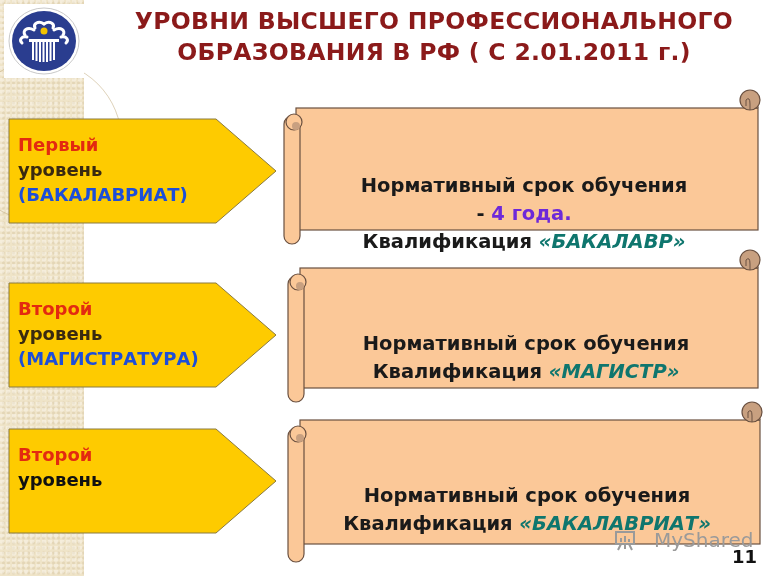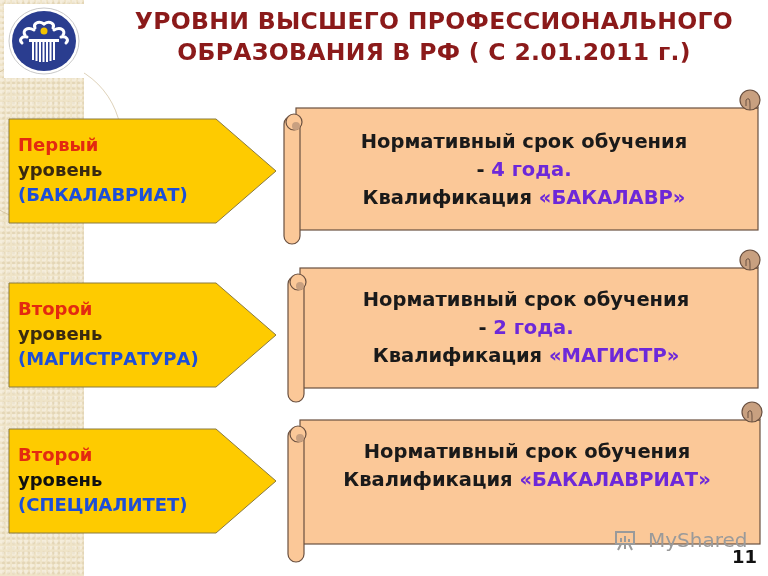--- a/index.html
+++ b/index.html
@@ -12,24 +12,24 @@
   .logo { position:absolute; left:4px; top:4px; width:80px; height:74px; background:#fff; display:flex; align-items:center; justify-content:center; }
   .title { position:absolute; left:100px; top:6px; width:668px; text-align:center; color:#8b1a1a; font-weight:bold; font-size:23.5px; line-height:31px; letter-spacing:0.3px; }
   .arrow { position:absolute; left:8px; width:264px; height:134px; }
   .arrow svg { position:absolute; left:0; top:0; }
   .arrow .txt { position:absolute; left:10px; top:14px; font-weight:bold; font-size:18px; line-height:25px; }
   .arrow .lv1 { color:#e32a10; }
   .arrow .lv2 { color:#3a2a10; }
   .arrow .lv3 { color:#1d4ed8; }
   .scroll { position:absolute; }
   .scroll svg { position:absolute; left:0; top:0; }
-  .scroll .txt { position:absolute; left:0; right:0; text-align:center; font-weight:bold; font-size:19.5px; line-height:28px; color:#1a1a1a; }
+  .scroll .txt { position:absolute; left:0; right:0; text-align:center; font-weight:bold; font-size:19.5px; line-height:28px; color:#1a1a1a;margin-top:44px; }
   .hl { color:#6d28d9; }
-  .hl-i { color:#6d28d9; }
-  .watermark { position:absolute; left:614px; top:528px; font-size:20px; color:#9a9a9a; display:flex; align-items:center; gap:12px; }
+  .hl-i { color:#0f766e; font-style:italic; }
+  .watermark { position:absolute; left:614px; top:528px; font-size:20px; color:#9a9a9a; display:flex; align-items:center; gap:18px; }
   .pagenum { position:absolute; left:732px; top:546px; font-weight:bold; font-size:18px; color:#111; }
 </style>
 </head>
 <body>
 
 <div class="side-strip">
     <div class="arc"></div>
   </div>
 
 <div class="logo">
@@ -105,33 +105,31 @@
     <rect x="14" y="22" width="458" height="120" fill="#fbc898" stroke="#6a5040" stroke-width="1.2"></rect>
     <path d="M466 10 h6 v12 h-12 z" fill="#fbc898" stroke="#6a5040"></path>
     <circle cx="464" cy="14" r="10" fill="#c8a080" stroke="#6a5040" stroke-width="1.2"></circle>
     <path d="M460 20 v-6 q4-4 4 4 v6" fill="none" stroke="#6a5040"></path>
     <rect x="2" y="30" width="16" height="126" rx="8" fill="#fbc898" stroke="#6a5040" stroke-width="1.2"></rect>
     <circle cx="12" cy="36" r="8" fill="#fbc898" stroke="#6a5040" stroke-width="1.2"></circle>
     <circle cx="14" cy="40" r="4" fill="#c8a080"></circle>
   </svg>
   <div class="txt" style="top:40px;">
     <div>Нормативный срок обучения</div>
-    <div><span>- </span><span class="hl">2 года.</span></div>
     <div><span>Квалификация </span><span class="hl-i">«МАГИСТР»</span></div>
   </div>
 </div>
 
 <div class="arrow" style="top:428px;">
   <svg width="270" height="106">
       <polygon points="1,1 208,1 268,53 208,105 1,105" fill="#fecb00" stroke="#8a7a40" stroke-width="1"></polygon>
     </svg>
   <div class="txt">
     <div class="lv1">Второй</div>
     <div style="color:#111;">уровень</div>
-    <div class="lv3">(СПЕЦИАЛИТЕТ)</div>
   </div>
 </div>
 <div class="scroll" style="left:286px; top:396px; width:482px; height:172px;">
   <svg width="482" height="172" viewBox="0 0 482 172">
     <rect x="14" y="24" width="460" height="124" fill="#fbc898" stroke="#6a5040" stroke-width="1.2"></rect>
     <path d="M468 12 h6 v12 h-12 z" fill="#fbc898" stroke="#6a5040"></path>
     <circle cx="466" cy="16" r="10" fill="#c8a080" stroke="#6a5040" stroke-width="1.2"></circle>
     <path d="M462 22 v-6 q4-4 4 4 v6" fill="none" stroke="#6a5040"></path>
     <rect x="2" y="32" width="16" height="134" rx="8" fill="#fbc898" stroke="#6a5040" stroke-width="1.2"></rect>
     <circle cx="12" cy="38" r="8" fill="#fbc898" stroke="#6a5040" stroke-width="1.2"></circle>

